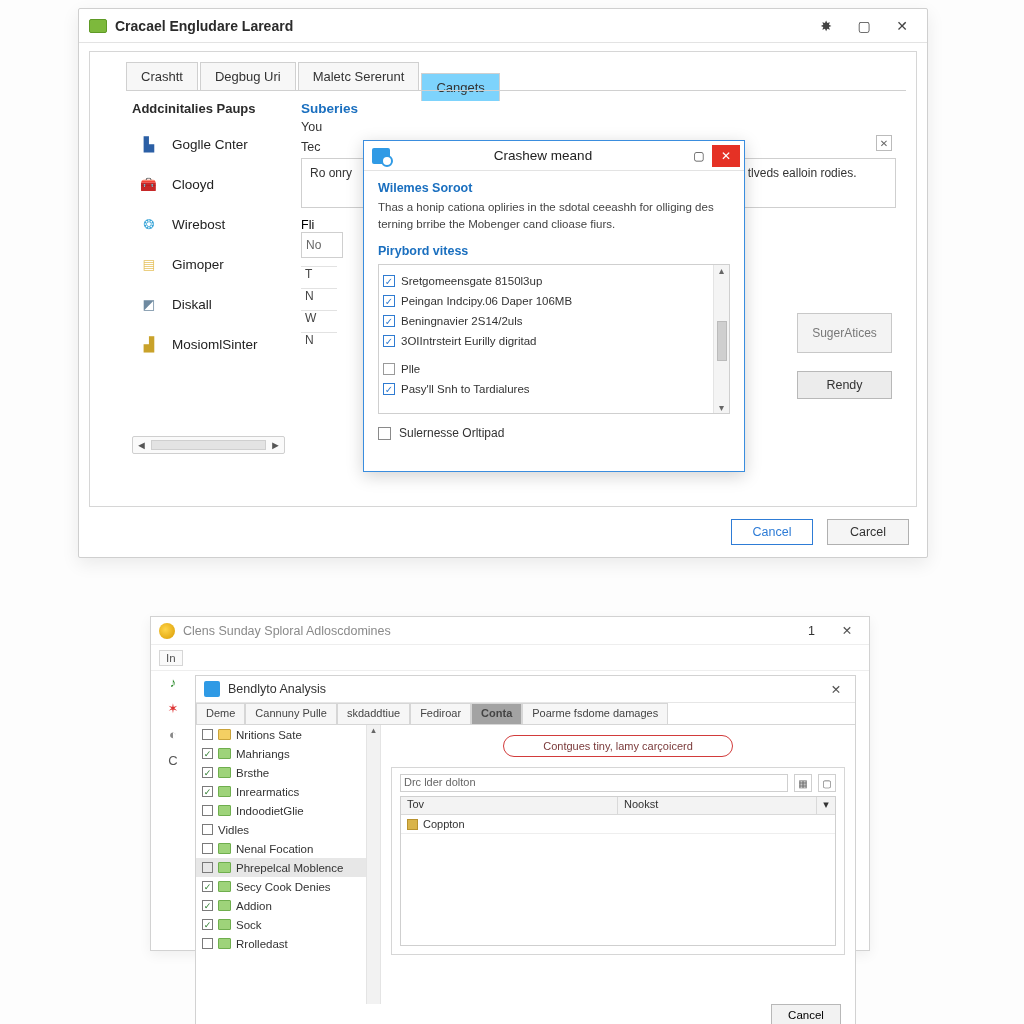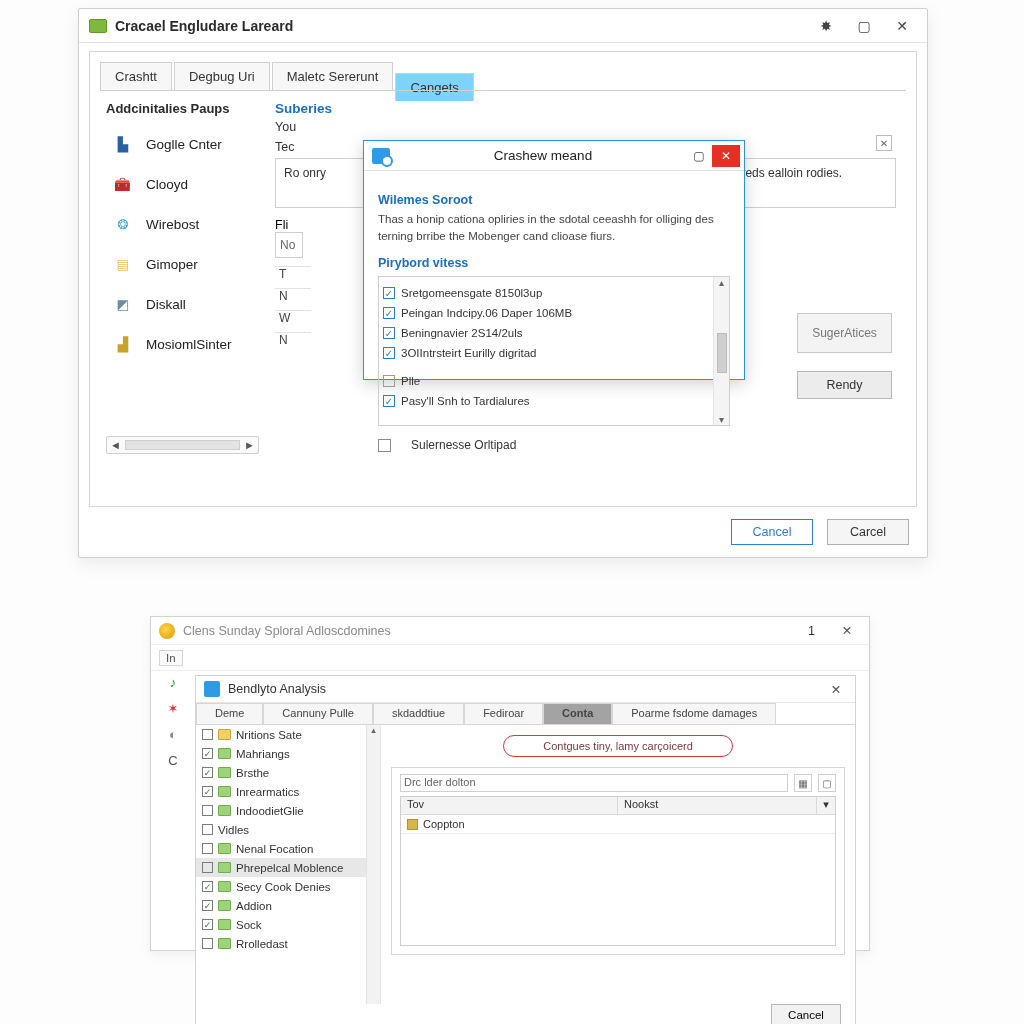--- a/index.html
+++ b/index.html
@@ -22,21 +22,21 @@
   }
   .winA .titlebar .ttl { font-size: 14px; font-weight: 600; color: #2b2b2b; }
   .winA .titlebar .spacer { flex: 1; }
   .winA .titlebar .wbtn {
     width: 38px; height: 26px; display: flex; align-items: center; justify-content: center;
     color: #444; font-size: 14px;
   }
 
   .winA .client {
     position: absolute; left: 10px; right: 10px; top: 42px; bottom: 50px;
-    border: 1px solid #d6d6d6; background: #fff;
+    border: 1px solid #d6d6d6; background: #fff; padding-left: 26px;
   }
 
   .tabstrip {
     display: flex; gap: 0; padding: 10px 10px 0 10px;
   }
   .tabstrip .tab {
     padding: 6px 14px; font-size: 13px; color: #333;
     border: 1px solid #d0d0d0; border-bottom: none; background: #f7f7f7;
     margin-right: 2px;
   }
@@ -72,21 +72,21 @@
     border: 1px solid #cfcfcf; height: 50px; padding: 6px 8px; font-size: 12px;
     color: #333; line-height: 1.4;
   }
   .rightcol .close-x {
     position: absolute; right: 14px; top: 44px; width: 16px; height: 16px;
     border: 1px solid #bbb; display:flex; align-items:center; justify-content:center;
     font-size: 10px; color:#666;
   }
   .rightcol .row2 { display:flex; gap:12px; margin-top:10px; align-items:center; }
   .rightcol .row2 .flabel { font-size:12.5px; width:30px; }
-  .rightcol .ncell { border:1px solid #cfcfcf; height:26px; width:28px; }
+  .rightcol .ncell { border:1px solid #cfcfcf; height:26px; width:42px; }
   .rightcol .stubcol {
     margin-top: 8px; width: 36px;
   }
   .rightcol .stubcol div {
     border-top: 1px solid #e2e2e2; height: 22px; font-size: 12px; color:#444; padding-left:4px;
   }
   .rightcol .rightlabel {
     position:absolute; right: 170px; top: 230px; font-size:12.5px; color:#444;
   }
   .rightcol .btn-sugg {
@@ -105,21 +105,21 @@
     display:flex; justify-content:flex-end; align-items:center; gap:14px; padding:0 18px;
   }
   .winA .footer .fbtn {
     min-width: 82px; height: 26px; border:1px solid #b0b0b0; background:#f5f5f5;
     font-size:12.5px; color:#333; display:flex; align-items:center; justify-content:center;
   }
   .winA .footer .fbtn.primary { border-color:#2e7cd6; background:#fff; color:#2e7cd6; }
 
   
   .modalA {
-    position:absolute; left: 363px; top: 140px; width: 382px; height: 240px;
+    position:absolute; left: 363px; top: 140px; width: 382px; height: 332px;
     background:#fff; border:1px solid #3a8dde; box-shadow: 0 4px 16px rgba(0,0,0,0.18);
   }
   .modalA .mtitle {
     height: 30px; display:flex; align-items:center; padding:0 4px 0 8px;
     border-bottom:1px solid #e3e3e3;
   }
   .modalA .mtitle .mico {
     width:18px; height:16px; background:#2f9ae5; border-radius:2px; margin-right:10px;
     position:relative;
   }
@@ -127,40 +127,40 @@
     content:""; position:absolute; right:-3px; bottom:-3px; width:8px;height:8px;
     background:#fff; border:2px solid #2f9ae5; border-radius:50%;
   }
   .modalA .mtitle .mtext { flex:1; text-align:center; font-size:13.5px; color:#222; }
   .modalA .mtitle .mbtn {
     width:26px; height:22px; display:flex; align-items:center; justify-content:center;
     font-size:12px; color:#444;
   }
   .modalA .mtitle .mbtn.mclose { background:#e53125; color:#fff; width:28px; }
   .modalA .mbody { padding: 10px 14px; font-size:12px; color:#333; }
-  .modalA .sec1 { font-size:12.5px; color:#1a6fbf; font-weight:600; margin-bottom:4px;margin-top:12px; }
+  .modalA .sec1 { font-size:12.5px; color:#1a6fbf; font-weight:600; margin-bottom:4px; }
   .modalA .desc { font-size:11.5px; color:#444; line-height:1.45; margin-bottom:12px; }
   .modalA .sec2 { font-size:12.5px; color:#1a6fbf; font-weight:600; margin-bottom:6px; }
   .modalA .listbox {
     border:1px solid #cfcfcf; height:150px; position:relative; padding:6px 4px;
   }
   .modalA .listbox .ck { display:flex; align-items:center; gap:6px; height:20px; font-size:11.5px; color:#333; }
   .modalA .listbox .ck .box {
     width:12px; height:12px; border:1px solid #2f7bd1; display:flex; align-items:center; justify-content:center;
     font-size:10px; color:#2f7bd1;
   }
   .modalA .listbox .ck .box.empty { border-color:#9a9a9a; color:transparent; }
   .modalA .listbox .vscroll {
     position:absolute; right:0; top:0; bottom:0; width:16px; border-left:1px solid #e4e4e4;
     display:flex; flex-direction:column; align-items:center; justify-content:space-between;
     font-size:10px; color:#666; background:#f4f4f4;
   }
   .modalA .listbox .vscroll .vth { width:10px; height:40px; background:#cfcfcf; border:1px solid #bbb; margin-top:4px;}
   .modalA .bottomck {
-    margin-top:12px; display:flex; align-items:center; gap:20px; font-size:12px; color:#333;
+    margin-top:12px; display:flex; align-items:center; gap:8px; font-size:12px; color:#333;
   }
   .modalA .bottomck .box {
     width:13px; height:13px; border:1px solid #8a8a8a; background:#fff;
   }
 
   
   .winB {
     position:absolute; left:150px; top:616px; width:720px; height:335px;
     background:#fff; border:1px solid #d2d2d2; box-shadow:0 4px 12px rgba(0,0,0,0.06);
   }
@@ -198,21 +198,21 @@
   }
   .winC .ctitle .cico {
     width:16px; height:16px; background:#2f9ae5; border-radius:2px; margin-right:8px;
   }
   .winC .ctitle .spacer { flex:1; }
   .winC .ctitle .cx { width:26px; text-align:center; color:#555; }
   .winC .ctabs {
     display:flex; height:22px; font-size:11px; color:#444; border-top:1px solid #e6e6e6;
   }
   .winC .ctabs .ct {
-    padding:3px 18px; border:1px solid #d6d6d6; border-bottom:none; background:#f6f6f6;
+    padding:3px 9px; border:1px solid #d6d6d6; border-bottom:none; background:#f6f6f6;
   }
   .winC .ctabs .ct.active { background:#a3a3a3; font-weight:600; }
   .winC .cbody {
     border-top:1px solid #d6d6d6; display:flex; height:280px;
   }
   .winC .tree {
     width:185px; border-right:1px solid #e4e4e4; position:relative; font-size:11.5px;
   }
   .winC .tree .tv { position:absolute; right:0; top:0; bottom:0; width:14px; background:#f2f2f2; border-left:1px solid #e4e4e4;}
   .winC .tree .tv .tup { font-size:9px; text-align:center; color:#666;}

